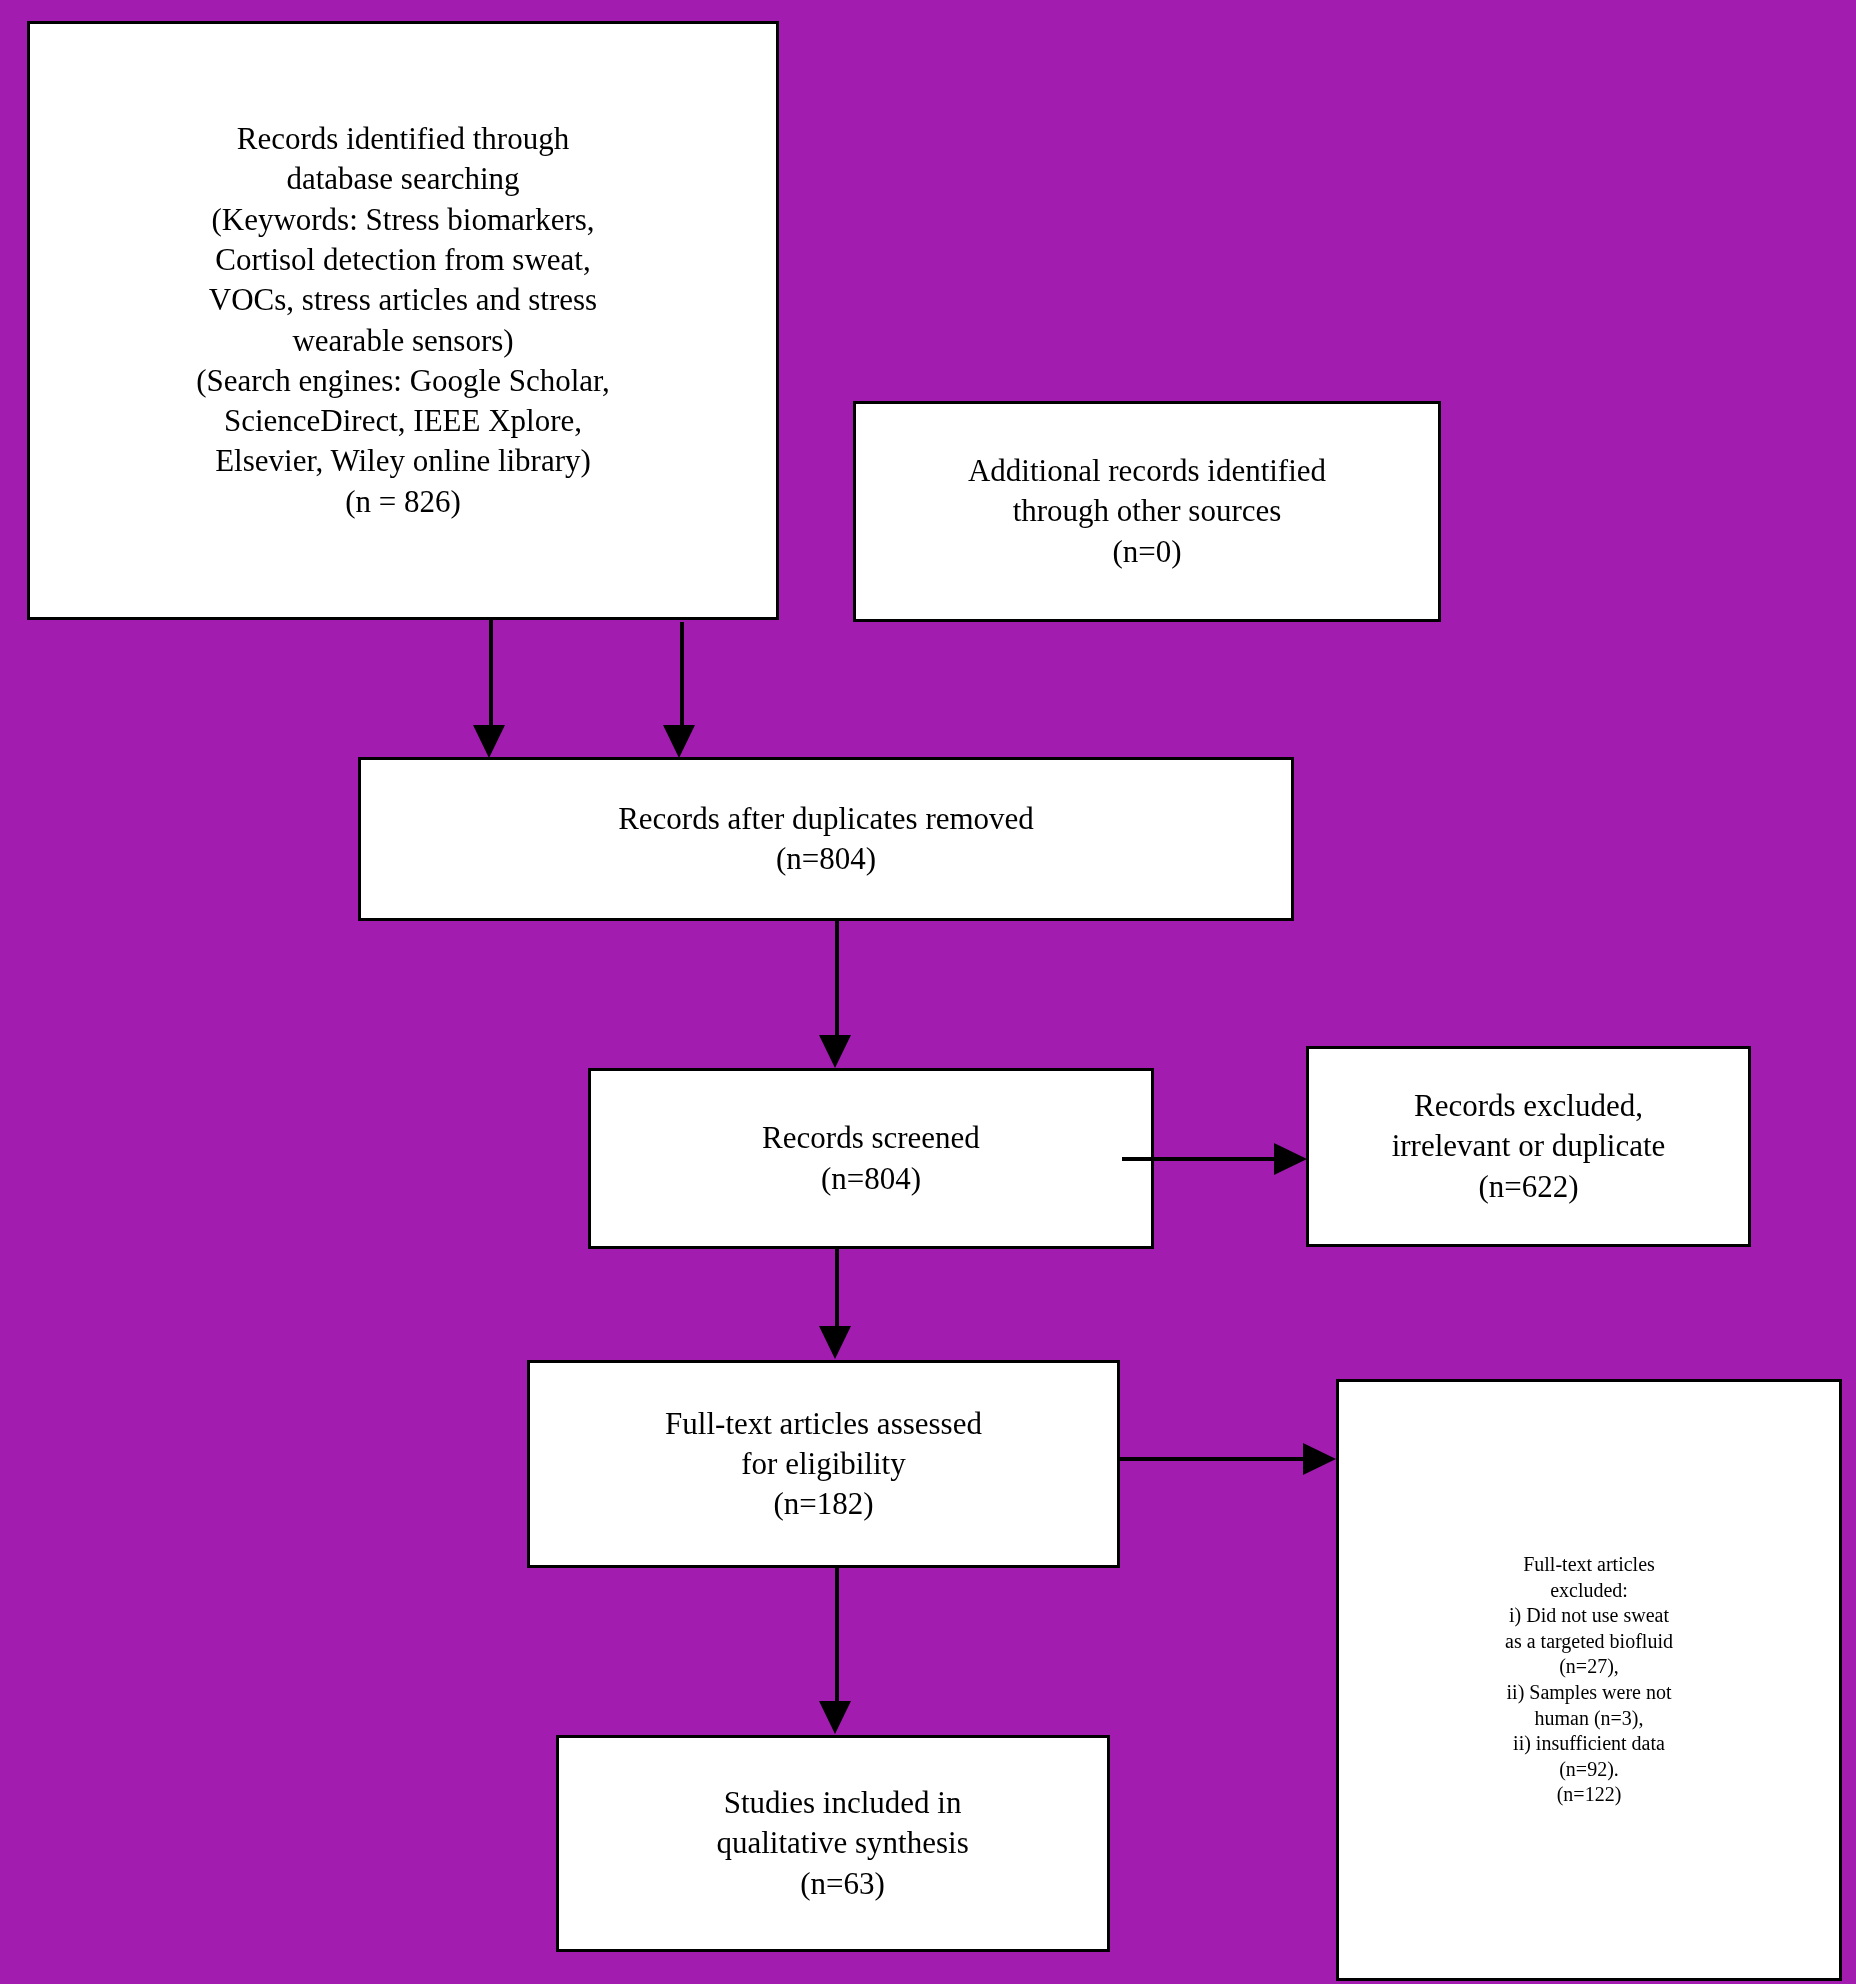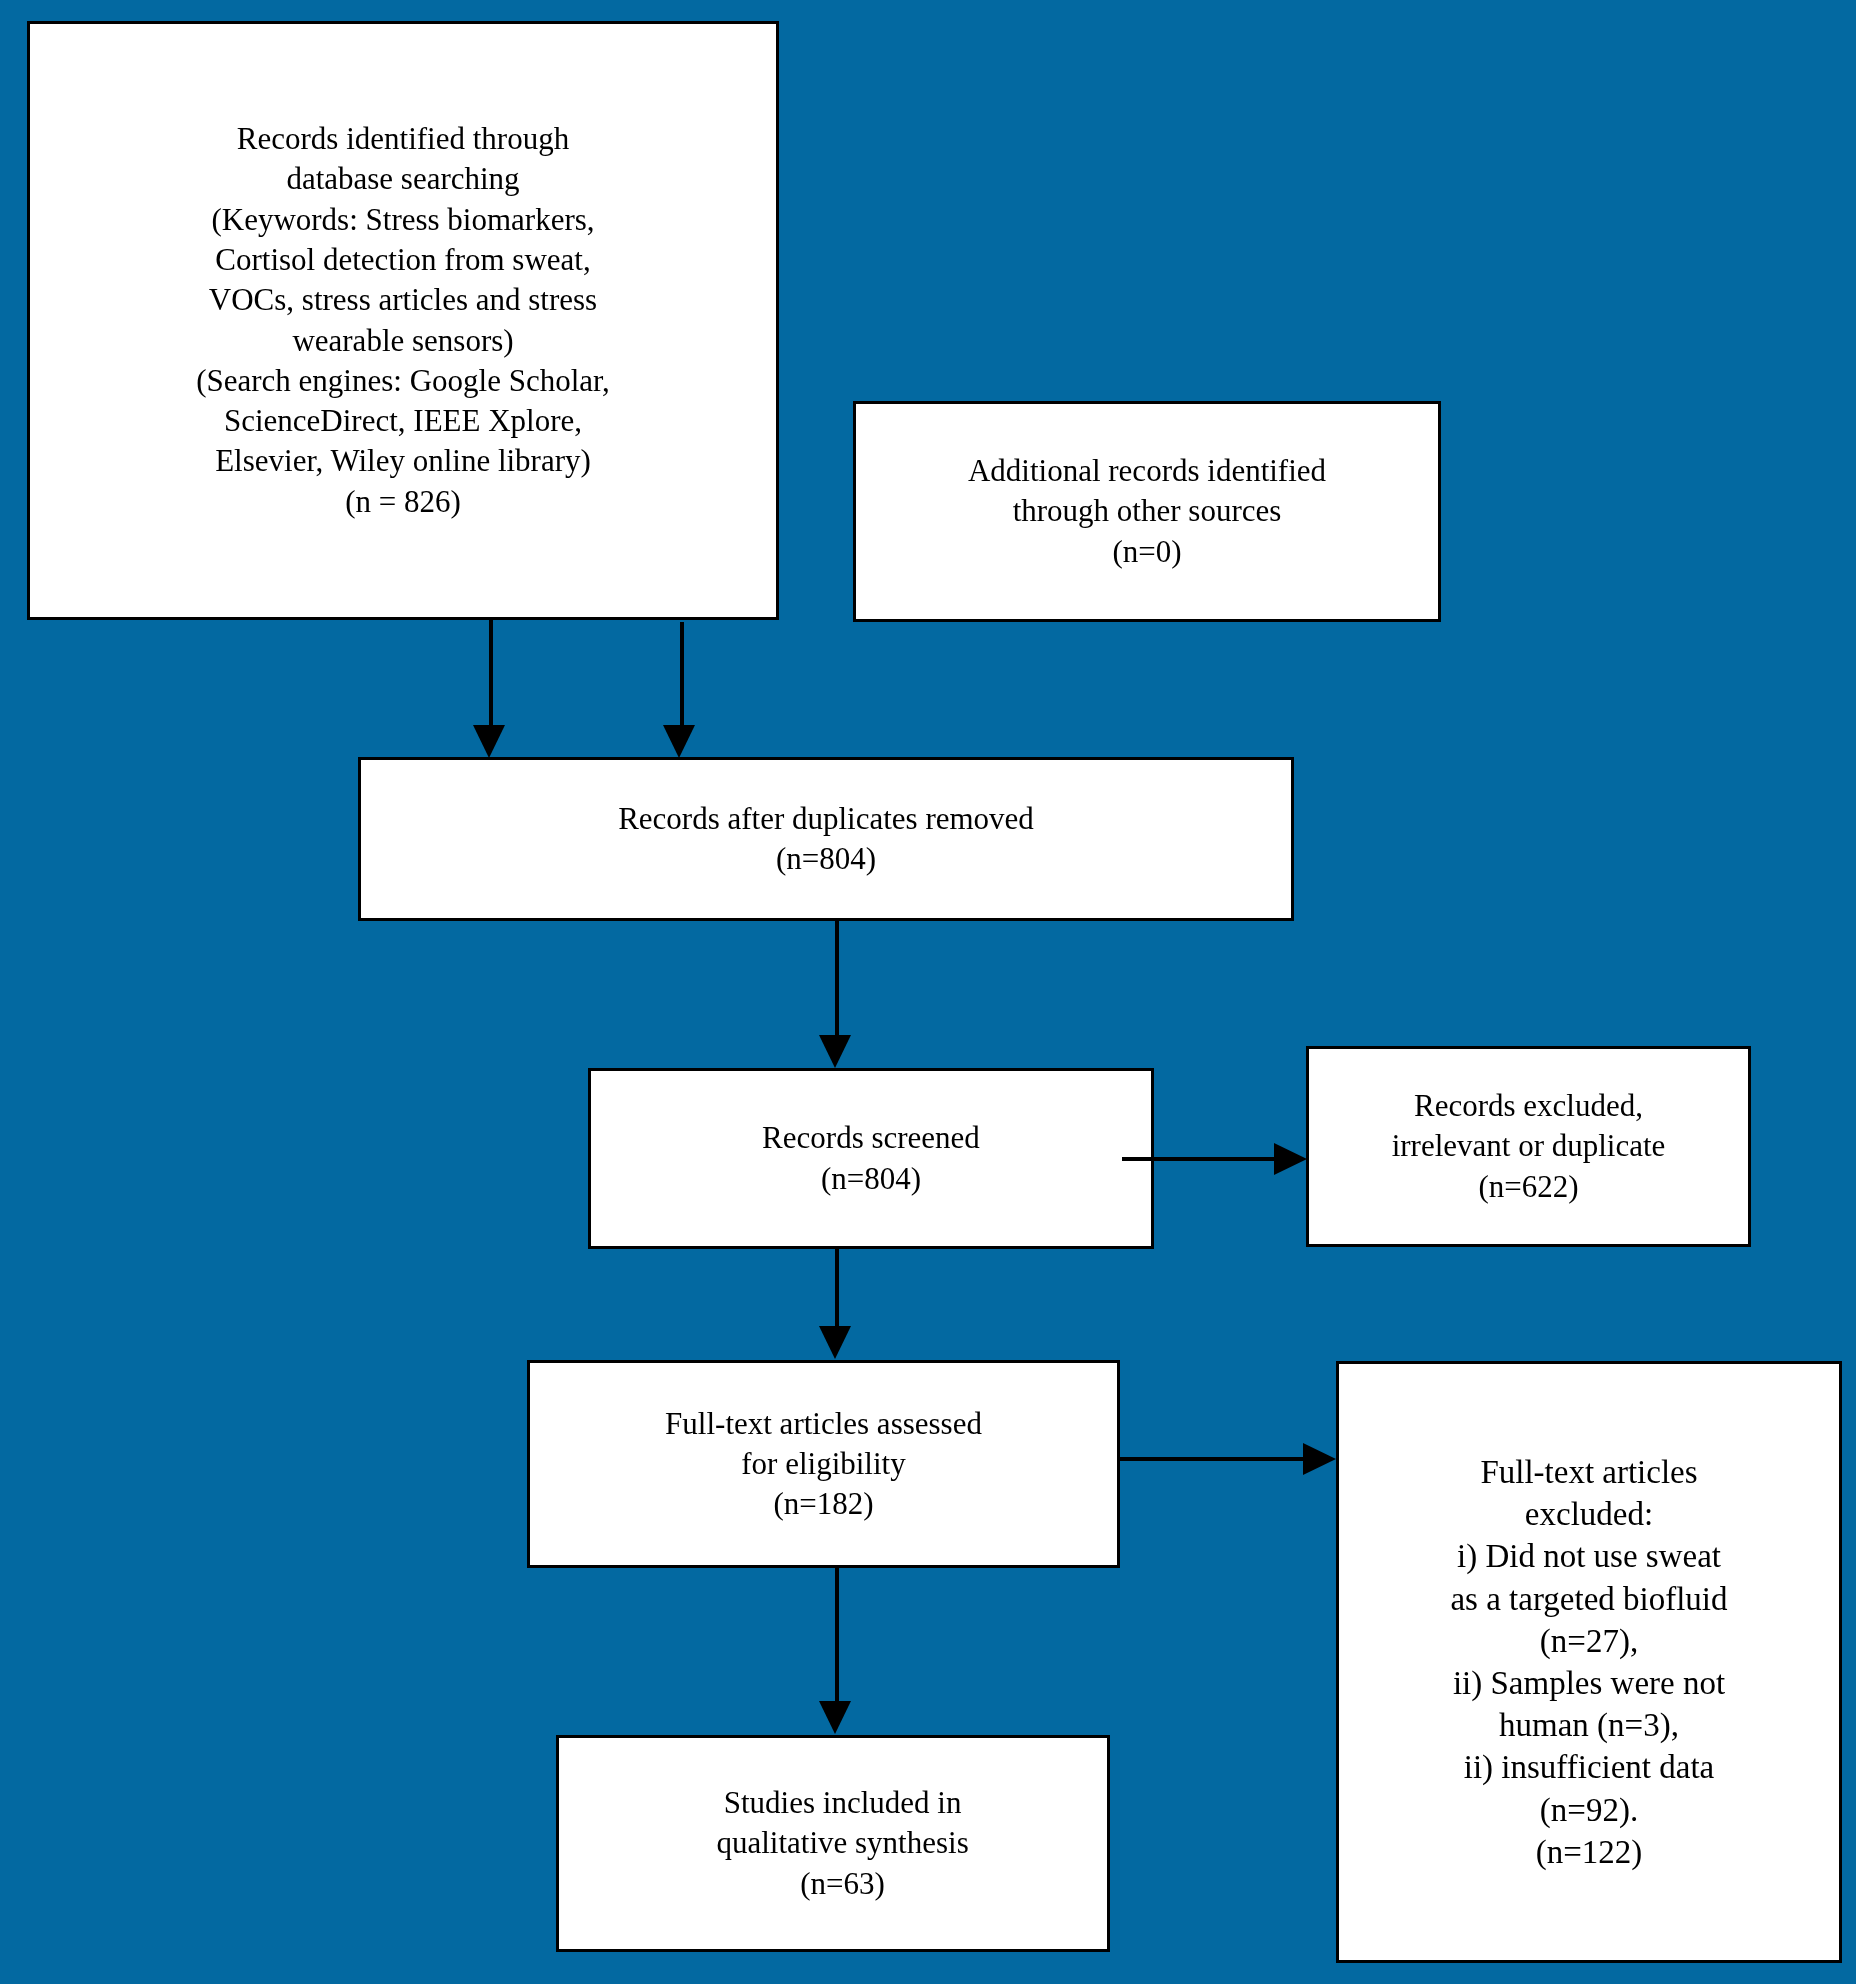--- a/index.html
+++ b/index.html
@@ -5,21 +5,21 @@
 <style>
   html, body {
     margin: 0;
     padding: 0;
     background: #ffffff;
   }
   #stage {
     position: relative;
     width: 1857px;
     height: 1985px;
-    background: #0369a1;
+    background: #a21caf;
     font-family: "Liberation Serif", "DejaVu Serif", serif;
     color: #000000;
     overflow: hidden;
   }
   .box {
     position: absolute;
     box-sizing: border-box;
     border: 3.4px solid #000000;
     background: #ffffff;
     display: flex;
@@ -38,21 +38,21 @@
   
   #box-database-search { left: 27px;   top: 21px;   width: 752px; height: 599px; }
   #box-additional      { left: 853px; top: 401px;  width: 588px; height: 221px;  }
   #box-duplicates      { left: 358px;  top: 757px; width: 936px; height: 164px;  }
   #box-screened        { left: 588px; top: 1068px; width: 566px; height: 181px;  }
   #box-excluded        { left: 1306px; top: 1046px; width: 445px; height: 201px;  }
   #box-fulltext        { left: 527px; top: 1360px; width: 593px; height: 208px;  }
   #box-fulltext-excl   { left: 1336px; top: 1361px; width: 506px; height: 602px; }
   #box-included        { left: 556px; top: 1735px; width: 554px; height: 217px; padding-left: 28px;  }
 
-  #box-fulltext-excl { font-size: 33px; line-height: 1.28; }
+  #box-fulltext-excl { font-size: 20px; line-height: 1.28; margin-top: 18px; }
 
   
   .vline {
     position: absolute;
     width: 4.4px;
     background: #000000;
   }
   .hline {
     position: absolute;
     height: 4.4px;

